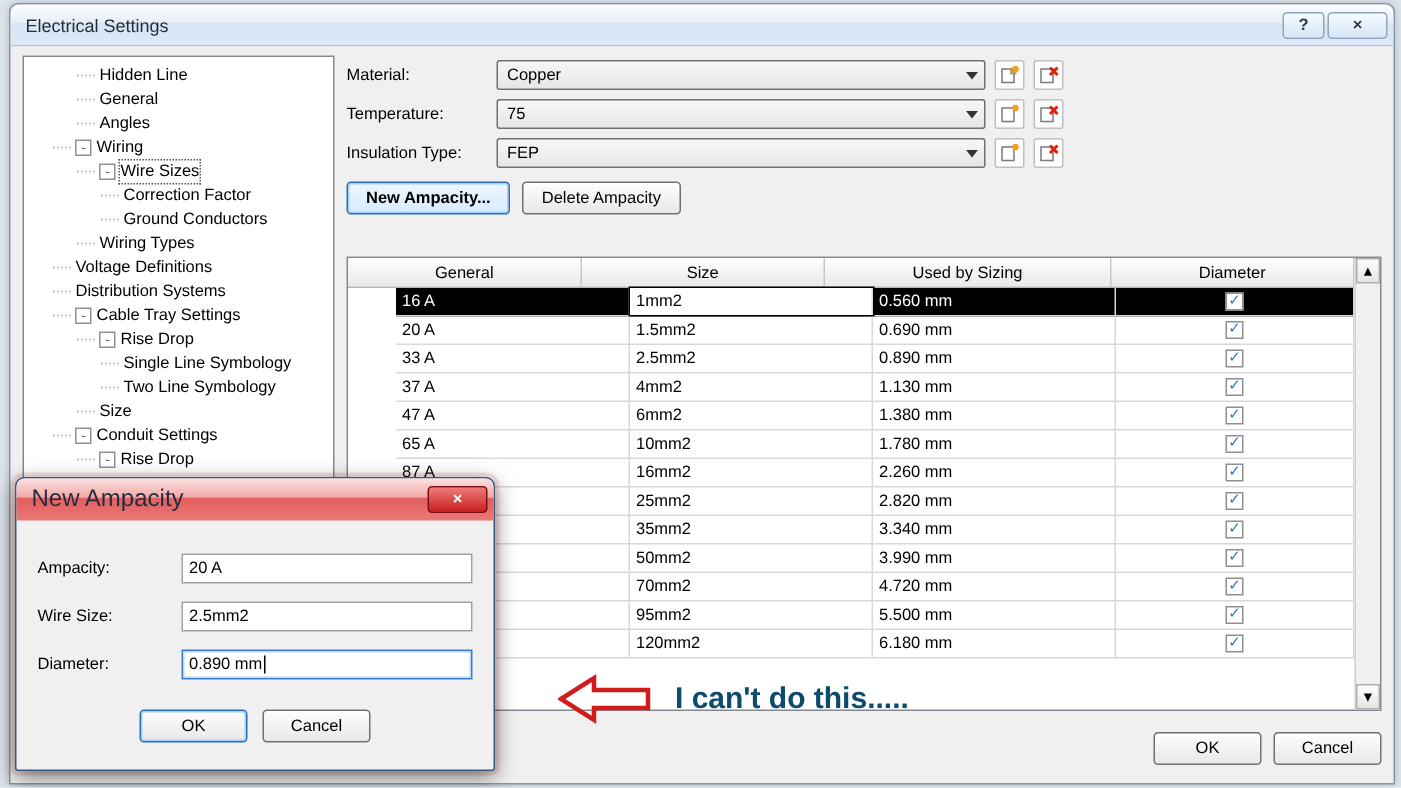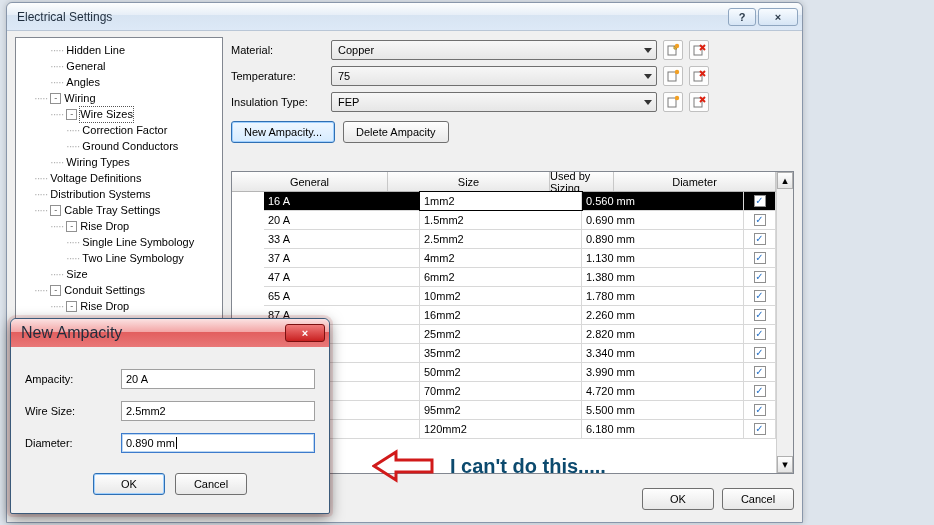--- a/index.html
+++ b/index.html
@@ -1,19 +1,19 @@
 <!DOCTYPE html>
 <html><head>
 <meta charset="utf-8">
 <style>
 * { box-sizing: border-box; margin: 0; padding: 0; font-family: "Segoe UI", Tahoma, sans-serif; font-size: 11px; }
 body { background: #dde4ec; width: 934px; height: 525px; position: relative; overflow: hidden; }
 
 
-.main-window { position: absolute; left: 6px; top: 2px; width: 797px; height: 521px; background: #f0f0f0; border: 1px solid #8896aa; border-radius: 6px 6px 0 0; box-shadow: 0 0 6px rgba(0,0,0,0.2); }
+.main-window { position: absolute; left: 6px; top: 2px; width: 924px; height: 521px; background: #f0f0f0; border: 1px solid #8896aa; border-radius: 6px 6px 0 0; box-shadow: 0 0 6px rgba(0,0,0,0.2); }
 .titlebar { height: 28px; background: linear-gradient(#fdfefe,#e6eef7 45%,#d7e4f2 46%,#dde9f7); border-radius: 6px 6px 0 0; display: flex; align-items: center; padding: 0 4px 0 10px; border-bottom: 1px solid #b9c6d6; }
 .title-text { flex: 1; color: #1f2d3d; font-size: 12px; }
 .win-btns { display: flex; gap: 2px; }
 .win-btn { width: 28px; height: 18px; background: linear-gradient(#f7fbff,#d6e5f5); border: 1px solid #8fa6c0; border-radius: 3px; display: flex; align-items: center; justify-content: center; color: #2b3a4a; font-weight: bold; cursor: default; }
 .win-btn.close { width: 40px; }
 
 .content { position: absolute; left: 8px; top: 34px; right: 8px; bottom: 8px; }
 
 
 .tree-panel { position: absolute; left: 0; top: 0; width: 208px; bottom: 0; background: #fff; border: 1px solid #828790; overflow: hidden; }
@@ -29,21 +29,21 @@
 .form-row { display: flex; align-items: center; height: 26px; }
 .form-label { width: 100px; color: #000; }
 .combo { flex: 0 0 326px; height: 20px; background: linear-gradient(#f7f7f7,#e6e6e6); border: 1px solid #707070; border-radius: 2px; display: flex; align-items: center; padding: 0 4px 0 6px; }
 .combo-text { flex: 1; }
 .combo-arrow { width: 0; height: 0; border-left: 4px solid transparent; border-right: 4px solid transparent; border-top: 5px solid #333; }
 .icon-btn { width: 20px; height: 20px; margin-left: 6px; background: #fdfdfd; border: 1px solid #c0c0c0; border-radius: 2px; display: flex; align-items: center; justify-content: center; position: relative; }
 .icon-btn svg { width: 14px; height: 14px; }
 
 .btn-row { margin-top: 6px; display: flex; gap: 8px; }
 .push-btn { height: 22px; padding: 0 12px; background: linear-gradient(#fefefe,#e8e8e8); border: 1px solid #707070; border-radius: 3px; cursor: default; }
-.push-btn.hl { border-color: #2f6fb3; box-shadow: inset 0 0 0 1px #9fd0ff; background: linear-gradient(#eff7ff,#d6ebff); }
+.push-btn.hl { border-color: #2f6fb3; box-shadow: inset 0 0 0 1px #9fd0ff; background: linear-gradient(#eff7ff,#d6ebff); font-weight: bold; }
 
 
 .grid { position: absolute; left: 216px; top: 134px; right: 0; bottom: 40px; border: 1px solid #828790; background: #fff; display: flex; }
 .grid-main { flex: 1; overflow: hidden; }
 .grid-header { display: flex; height: 20px; background: linear-gradient(#fefefe,#e9e9e9); border-bottom: 1px solid #b5b5b5; }
 .gh { border-right: 1px solid #c8c8c8; display: flex; align-items: center; justify-content: center; font-size: 11px; color: #000; }
 .gh.c1 { width: 156px; }
 .gh.c2 { width: 162px; }
 .gh.c3 { width: 162px; }
 .gh.c4 { flex: 1; }

